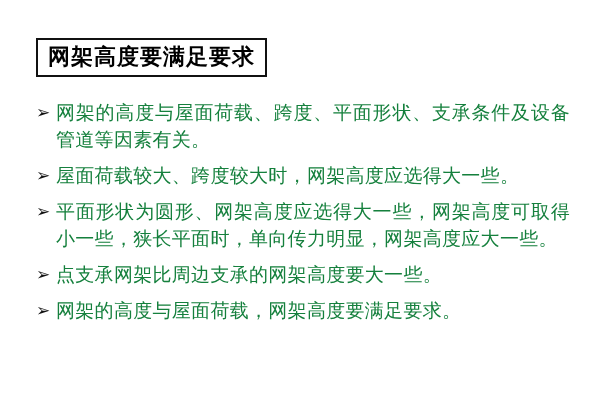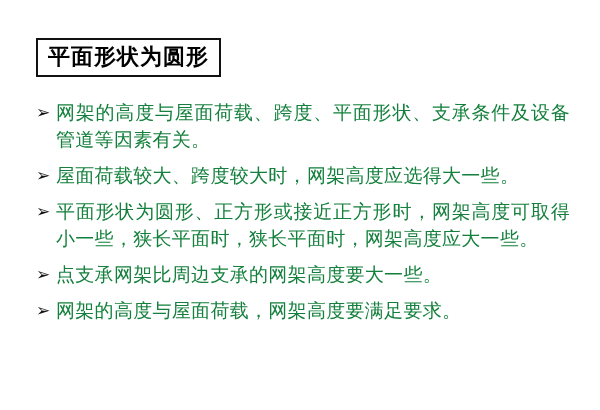--- a/index.html
+++ b/index.html
@@ -63,38 +63,38 @@
     letter-spacing: 0.3px;
     font-family: "DejaVu Sans", "Liberation Sans", sans-serif;
   }
 </style>
 </head>
 <body>
 
 <div class="slide">
 
   <div class="title-wrap">
-    <div class="slide-title">平面形状为圆形</div>
+    <div class="slide-title">网架高度要满足要求</div>
   </div>
 
   <ul class="bullet-list">
 
     <li class="bullet-item">
       <span class="bullet-marker">➢</span>
       <span class="bullet-text">网架的高度与屋面荷载、跨度、平面形状、支承条件及设备管道等因素有关。</span>
     </li>
 
     <li class="bullet-item">
       <span class="bullet-marker">➢</span>
       <span class="bullet-text">屋面荷载较大、跨度较大时，网架高度应选得大一些。</span>
     </li>
 
     <li class="bullet-item">
       <span class="bullet-marker">➢</span>
-      <span class="bullet-text">平面形状为圆形、正方形或接近正方形时，网架高度可取得小一些，狭长平面时，狭长平面时，网架高度应大一些。</span>
+      <span class="bullet-text">平面形状为圆形、网架高度应选得大一些，网架高度可取得小一些，狭长平面时，单向传力明显，网架高度应大一些。</span>
     </li>
 
     <li class="bullet-item">
       <span class="bullet-marker">➢</span>
       <span class="bullet-text">点支承网架比周边支承的网架高度要大一些。</span>
     </li>
 
     <li class="bullet-item">
       <span class="bullet-marker">➢</span>
       <span class="bullet-text">网架的高度与屋面荷载，网架高度要满足要求。</span>

